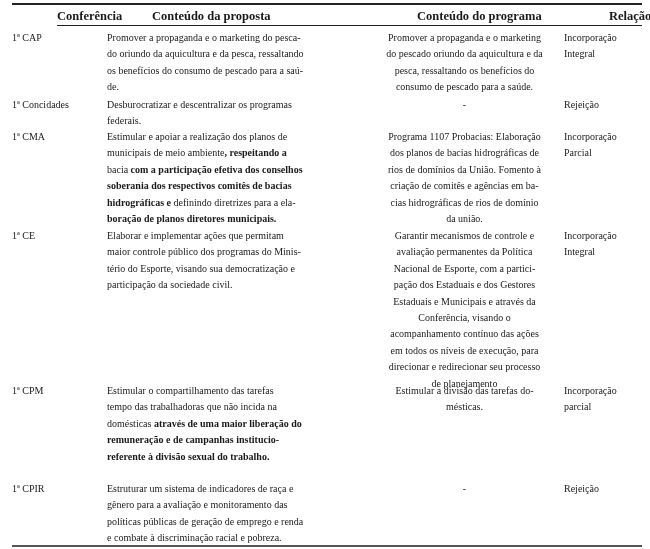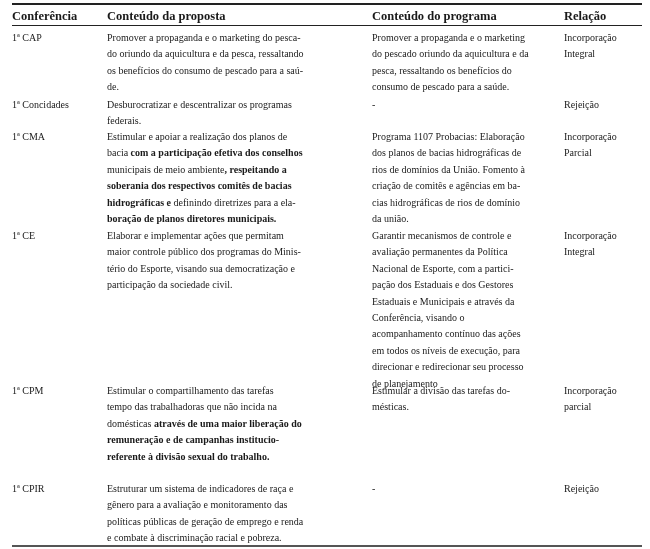--- a/index.html
+++ b/index.html
@@ -1,26 +1,26 @@
 <!DOCTYPE html>
 <html><head>
 <meta charset="utf-8">
 <style>
   html, body { margin: 0; padding: 0; background: #ffffff; }
   body { width: 650px; height: 549px; overflow: hidden; position: relative;
          font-family: "Liberation Serif", "DejaVu Serif", serif; color: #1a1a1a; }
   .tbl { position: absolute; left: 12px; top: 3px; width: 630px; }
   .rule-top { height: 1.5px; background: #222; }
-  .hdr { position: relative; height: 20px; border-bottom: 1.5px solid #222; }
+  .hdr { position: relative; height: 20px; border-bottom: 1.5px solid #222; margin-left: 45px; }
   .hdr span { position: absolute; top: 4px; font-weight: bold; font-size: 12.5px; line-height: 15px; }
   .row { position: relative; }
   .cell { position: absolute; top: 0; font-size: 10px; line-height: 16.4px; }
   .c1 { left: 0; width: 95px; }
   .c2 { left: 95px; width: 252px; }
-  .c3 { left: 360px; width: 185px; }
+  .c3 { left: 360px; width: 185px; text-align: center; }
   .c4 { left: 552px; width: 80px; }
   .rule-bot { position: absolute; left: 0; width: 630px; top: 542px; height: 1.5px; background: #555; }
   b { font-weight: bold; }
 </style>
 </head>
 <body>
 
 <div class="tbl">
   <div class="rule-top"></div>
   <div class="hdr">
@@ -59,22 +59,22 @@
           <div><span>-</span></div>
         </div>
         <div class="cell c4">
           <div><span>Rejeição</span></div>
         </div>
       </div>
       <div class="row" style="position: absolute; left: 0px; top: 126px; width: 630px;">
         <div class="cell c1">1ª CMA</div>
         <div class="cell c2">
           <div><span>Estimular e apoiar a realização dos planos de</span></div>
+          <div><span>municipais de meio ambiente</span><b>, respeitando a</b></div>
           <div><span>bacia </span><b>com a participação efetiva dos conselhos</b></div>
-          <div><span>municipais de meio ambiente</span><b>, respeitando a</b></div>
           <div><b>soberania dos respectivos comitês de bacias</b></div>
           <div><b>hidrográficas e </b><span>definindo diretrizes para a ela-</span></div>
           <div><b>boração de planos diretores municipais.</b></div>
         </div>
         <div class="cell c3">
           <div><span>Programa 1107 Probacias: Elaboração</span></div>
           <div><span>dos planos de bacias hidrográficas de</span></div>
           <div><span>rios de domínios da União. Fomento à</span></div>
           <div><span>criação de comitês e agências em ba-</span></div>
           <div><span>cias hidrográficas de rios de domínio</span></div>

